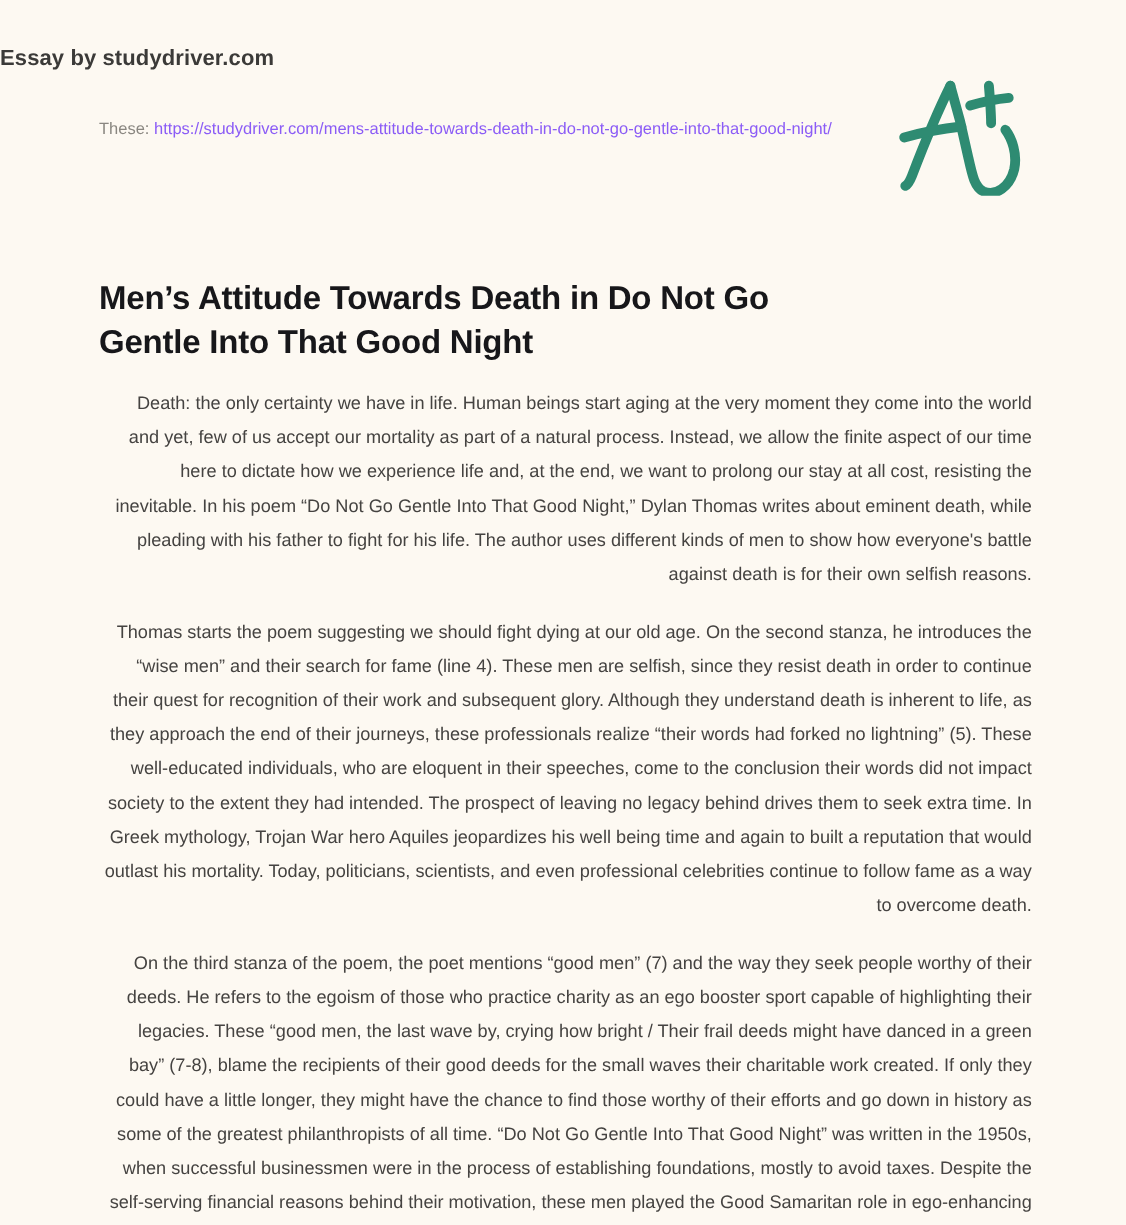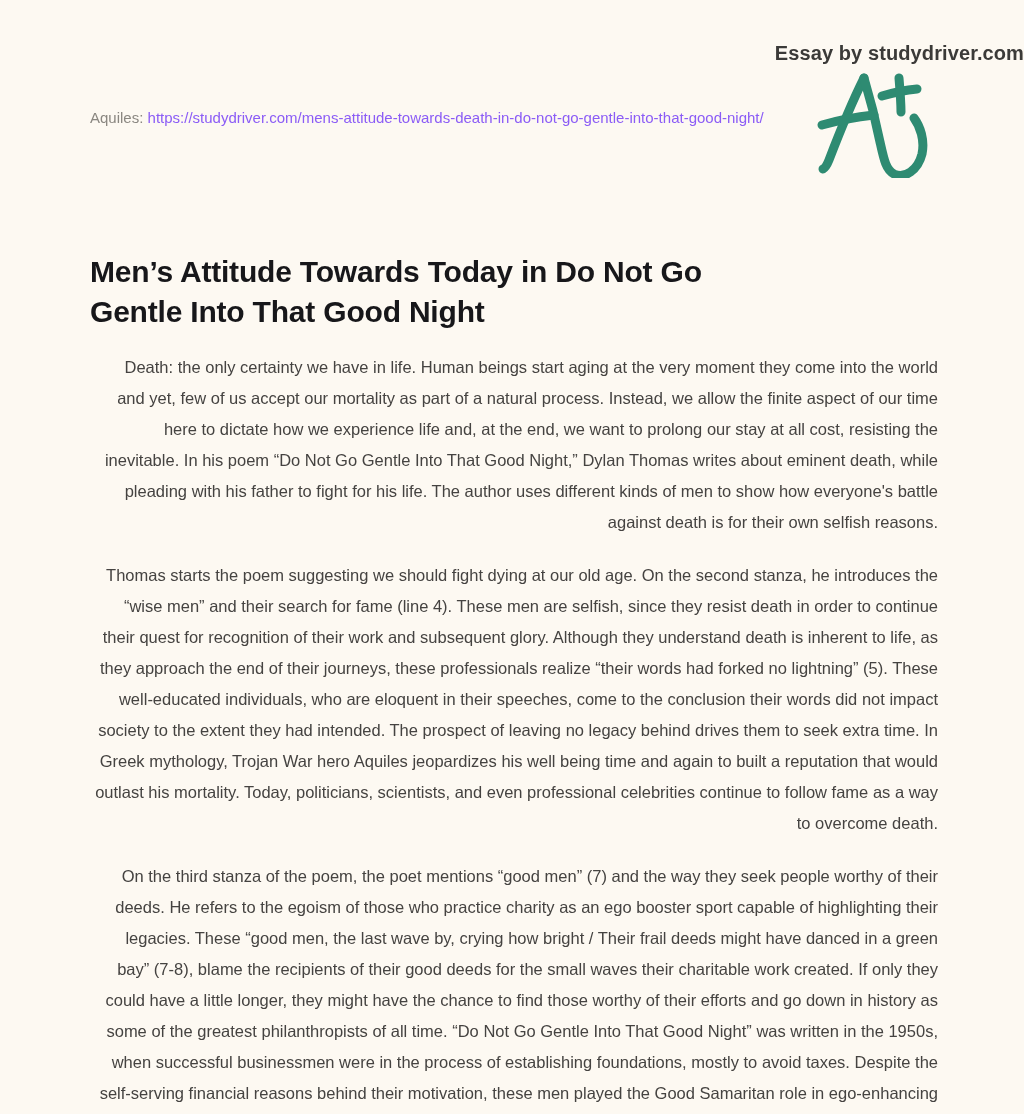--- a/index.html
+++ b/index.html
@@ -22,21 +22,21 @@
     height: 1114px;
     box-sizing: border-box;
   }
 
   
   .byline {
     position: absolute;
     top: 42px;
     left: 0;
     width: 1024px;
-    text-align: right;
+    text-align: left;
     font-size: 20px;
     font-weight: 700;
     color: #3b3a38;
     letter-spacing: 0.1px;
   }
 
   .source-block {
     position: absolute;
     top: 106px;
     left: 90px;
@@ -99,41 +99,41 @@
   }
 </style>
 </head>
 <body>
 
 <div class="page">
 
   <div class="byline">Essay by studydriver.com</div>
 
   <div class="source-block">
-    <span class="source-label">Aquiles:</span>
+    <span class="source-label">These:</span>
     <span class="source-url">https://studydriver.com/mens-attitude-towards-death-in-do-not-go-gentle-into-that-good-night/</span>
   </div>
 
   <div class="logo">
     <svg width="150" height="108" viewBox="0 0 150 108" fill="none" xmlns="http://www.w3.org/2000/svg">
 
       <path d="M58 8 C49 26, 36 56, 23 90 C21 95, 19 98, 17 99" stroke="#2e8b72" stroke-width="9" stroke-linecap="round" fill="none"></path>
 
       <path d="M58 8 C64 28, 70 52, 74 72 C78 90, 80 100, 88 104
                C99 109, 112 100, 116 84 C119 70, 114 56, 108 48" stroke="#2e8b72" stroke-width="9" stroke-linecap="round" fill="none"></path>
 
       <path d="M16 55 C30 51, 50 47, 68 45" stroke="#2e8b72" stroke-width="9" stroke-linecap="round" fill="none"></path>
 
       <path d="M76 26 C86 23, 100 20, 111 19" stroke="#2e8b72" stroke-width="9" stroke-linecap="round" fill="none"></path>
 
       <path d="M93 8 C94 20, 95 32, 95 42" stroke="#2e8b72" stroke-width="9" stroke-linecap="round" fill="none"></path>
     </svg>
   </div>
 
-  <h1 class="doc-title">Men’s Attitude Towards Today in Do Not Go Gentle Into That Good Night</h1>
+  <h1 class="doc-title">Men’s Attitude Towards Death in Do Not Go Gentle Into That Good Night</h1>
 
   <div class="body-copy">
     <p> Death: the only certainty we have in life. Human beings start aging at the very moment they come into the world and yet, few of us accept our mortality as part of a natural process. Instead, we allow the finite aspect of our time here to dictate how we experience life and, at the end, we want to prolong our stay at all cost, resisting the inevitable. In his poem “Do Not Go Gentle Into That Good Night,” Dylan Thomas writes about eminent death, while pleading with his father to fight for his life. The author uses different kinds of men to show how everyone's battle against death is for their own selfish reasons.</p>
     <p>Thomas starts the poem suggesting we should fight dying at our old age. On the second stanza, he introduces the “wise men” and their search for fame (line 4). These men are selfish, since they resist death in order to continue their quest for recognition of their work and subsequent glory. Although they understand death is inherent to life, as they approach the end of their journeys, these professionals realize “their words had forked no lightning” (5). These well-educated individuals, who are eloquent in their speeches, come to the conclusion their words did not impact society to the extent they had intended. The prospect of leaving no legacy behind drives them to seek extra time. In Greek mythology, Trojan War hero Aquiles jeopardizes his well being time and again to built a reputation that would outlast his mortality. Today, politicians, scientists, and even professional celebrities continue to follow fame as a way to overcome death.</p>
     <p>On the third stanza of the poem, the poet mentions “good men” (7) and the way they seek people worthy of their deeds. He refers to the egoism of those who practice charity as an ego booster sport capable of highlighting their legacies. These “good men, the last wave by, crying how bright / Their frail deeds might have danced in a green bay” (7-8), blame the recipients of their good deeds for the small waves their charitable work created. If only they could have a little longer, they might have the chance to find those worthy of their efforts and go down in history as some of the greatest philanthropists of all time. “Do Not Go Gentle Into That Good Night” was written in the 1950s, when successful businessmen were in the process of establishing foundations, mostly to avoid taxes. Despite the self-serving financial reasons behind their motivation, these men played the Good Samaritan role in ego-enhancing performances. Nowadays, in a world where Instagram stories dictate reality, images of quasi-saints feeding the hungry are not rare. “Good men” (7) and women are feeding the homeless and their egos at the same time.</p>
 
   </div>
 
 </div>
 

